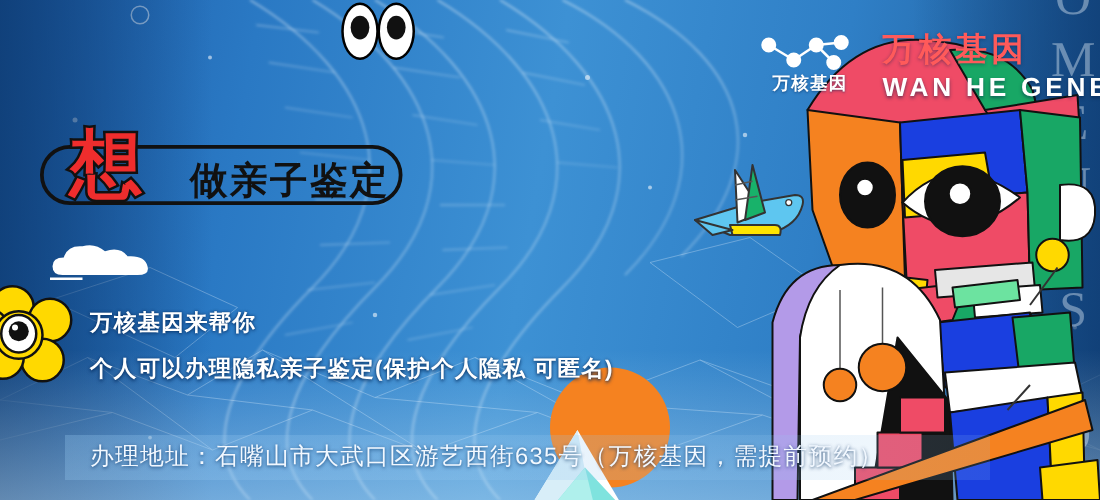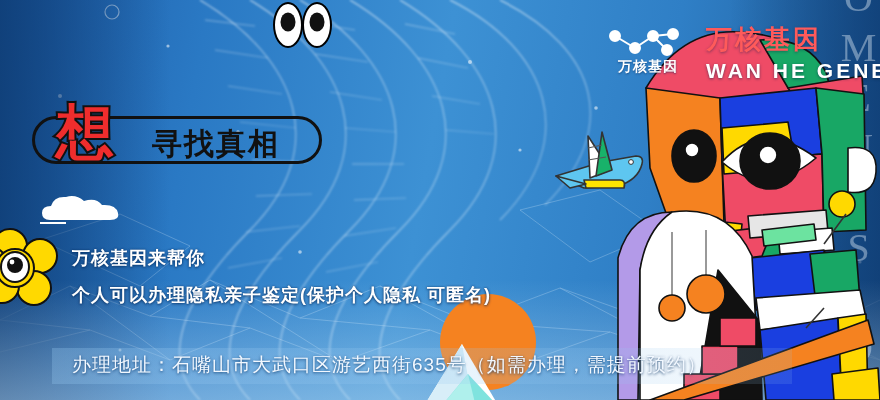--- a/index.html
+++ b/index.html
@@ -300,29 +300,29 @@
   <div class="eyes">
     <div class="eye l">
         <div class="pupil"></div>
       </div>
     <div class="eye r">
         <div class="pupil"></div>
       </div>
   </div>
 
   <div class="pill"></div>
-  <div class="pill-label">寻找真相</div>
+  <div class="pill-label">做亲子鉴定</div>
   <div class="stamp">想</div>
 
 
   <div class="bodyline two">个人可以办理隐私亲子鉴定(保护个人隐私 可匿名)</div>
   <div class="bodyline one">万核基因来帮你</div>
 
   <div class="addr-strip"></div>
-  <div class="addr-text">办理地址：石嘴山市大武口区游艺西街635号（如需办理，需提前预约）</div>
+  <div class="addr-text">办理地址：石嘴山市大武口区游艺西街635号（万核基因，需提前预约）</div>
 
   <div class="brand-small">
     <svg class="mol" viewBox="0 0 90 34">
       <g stroke="#ffffff" stroke-width="2" fill="#ffffff">
         <line x1="12" y1="10" x2="32" y2="22"></line>
         <line x1="32" y1="22" x2="50" y2="10"></line>
         <line x1="50" y1="10" x2="70" y2="8"></line>
         <line x1="50" y1="10" x2="64" y2="24"></line>
         <circle cx="12" cy="10" r="5"></circle>
         <circle cx="32" cy="22" r="5"></circle>

